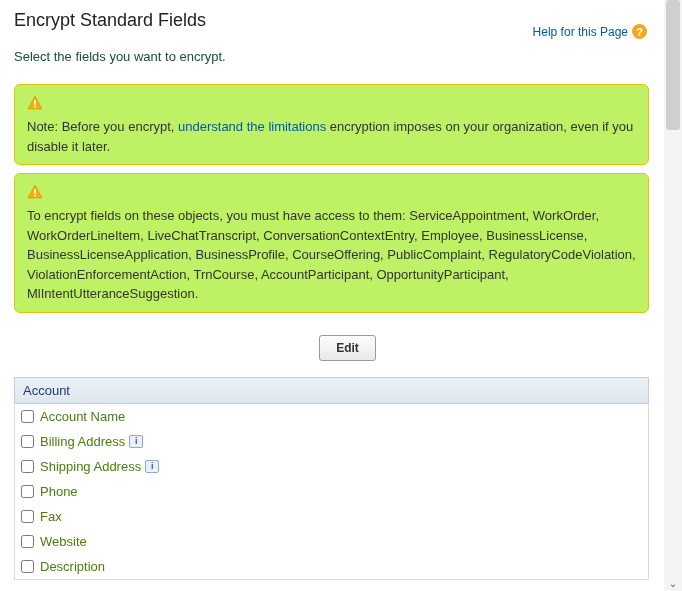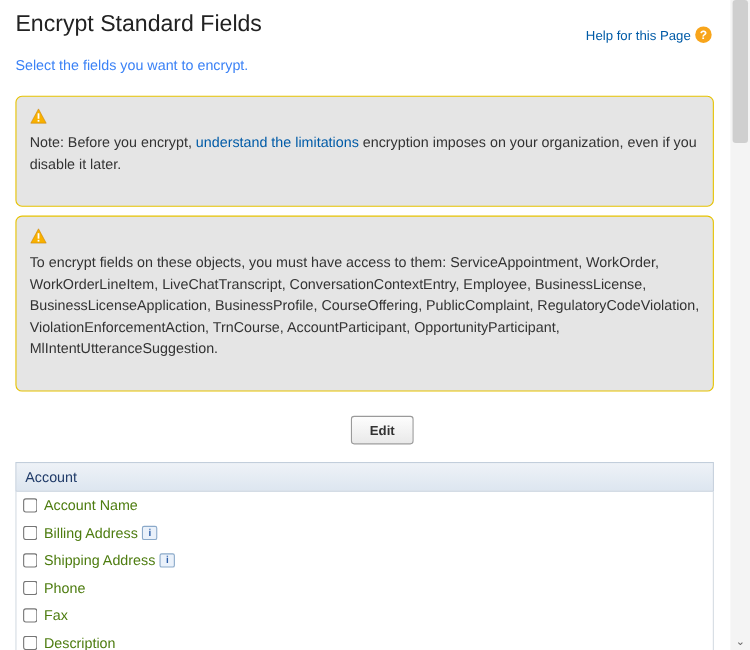--- a/index.html
+++ b/index.html
@@ -6,25 +6,25 @@
   body { margin:0; font-family: Arial, Helvetica, sans-serif; font-size:13px; color:#222; background:#fff; }
   .viewport { width:682px; height:591px; position:relative; overflow:hidden; }
   .main-area { position:absolute; top:0; left:0; width:663px; height:591px; overflow-y:auto; overflow-x:hidden; padding:0; background:#fff; }
   .main-area::-webkit-scrollbar { width:16px; }
   .main-area::-webkit-scrollbar-track { background:#f0f0f0; }
   .main-area::-webkit-scrollbar-thumb { background:#c0c0c0; border-radius:2px; }
   .outer-scroll { position:absolute; top:0; right:0; width:18px; height:591px; background:#f4f4f4; }
   .outer-scroll-thumb { position:absolute; top:0; right:2px; width:14px; height:130px; background:#cfcfcf; border-radius:3px; }
   .outer-scroll-down { position:absolute; bottom:2px; right:4px; width:10px; height:10px; color:#666; font-size:10px; line-height:10px; text-align:center;}
   .header { padding:10px 14px 0 14px; position:relative; }
-  .title { font-size:21px; color:#222; font-weight:400; margin:0 0 18px 0; }
+  .title { font-size:18px; color:#222; font-weight:400; margin:0 0 18px 0; }
   .help { position:absolute; top:24px; right:16px; color:#015ba7; font-size:12px; display:flex; align-items:center; gap:4px; cursor:pointer; }
   .help-ico { display:inline-flex; width:15px; height:15px; border-radius:50%; background:#f8a51b; color:#fff; font-size:11px; font-weight:bold; align-items:center; justify-content:center; }
-  .subtitle { color:#3b82f6; font-size:13px; margin:0 0 20px 0; }
-  .warn-box { margin:0 14px 8px 14px; border:1px solid #e6c200; background:#e5e5e5; border-radius:6px; padding:10px 12px 28px 12px; color:#333; line-height:1.5; }
+  .subtitle { color:#14532d; font-size:13px; margin:0 0 20px 0; }
+  .warn-box { margin:0 14px 8px 14px; border:1px solid #e6c200; background:#bef264; border-radius:6px; padding:10px 12px 8px 12px; color:#333; line-height:1.5; }
   .warn-ico { width:16px; height:16px; display:block; margin-bottom:6px; }
   .warn-box a { color:#015ba7; text-decoration:none; }
   .btn-row { text-align:center; padding:14px 0 16px 0; }
   .edit-btn { display:inline-block; background:linear-gradient(#fdfdfd,#e9e9e9); border:1px solid #9a9a9a; border-radius:3px; padding:5px 16px; font-size:12px; font-weight:bold; color:#333; cursor:pointer;margin-left:32px; }
   .section { margin:0 14px; border:1px solid #d5dce3; border-top:none; }
   .section-h { background:linear-gradient(#eef2f7,#dde6f0); border:1px solid #c2cedb; color:#1f3a68; font-weight:normal; font-size:13px; padding:5px 8px; margin:0 14px; }
   .field-row { display:flex; align-items:center; gap:4px; padding:5px 6px; color:#0f4e9b; font-size:13px; }
   .field-row input[type=checkbox] { width:13px; height:13px; margin:0 2px 0 0; }
   .field-label { color:#4d7c0f; }
   .info-ico { display:inline-flex; align-items:center; justify-content:center; width:14px; height:13px; border:1px solid #8aa9c9; border-radius:2px; background:#eaf1fa; color:#2a5da8; font-size:9px; font-weight:bold; cursor:pointer; line-height:1; }
@@ -85,20 +85,24 @@
         <div class="field-row">
           <input type="checkbox" style="">
           <span class="field-label">Phone</span>
         </div>
         <div class="field-row">
           <input type="checkbox" style="">
           <span class="field-label">Fax</span>
         </div>
         <div class="field-row">
           <input type="checkbox" style="">
+          <span class="field-label">Website</span>
+        </div>
+        <div class="field-row">
+          <input type="checkbox" style="">
           <span class="field-label">Description</span>
         </div>
       </div>
     <div class="spacer-bottom"></div>
   </div>
 
   <div class="outer-scroll">
     <div class="outer-scroll-thumb"></div>
     <div class="outer-scroll-down">⌄</div>
   </div>

